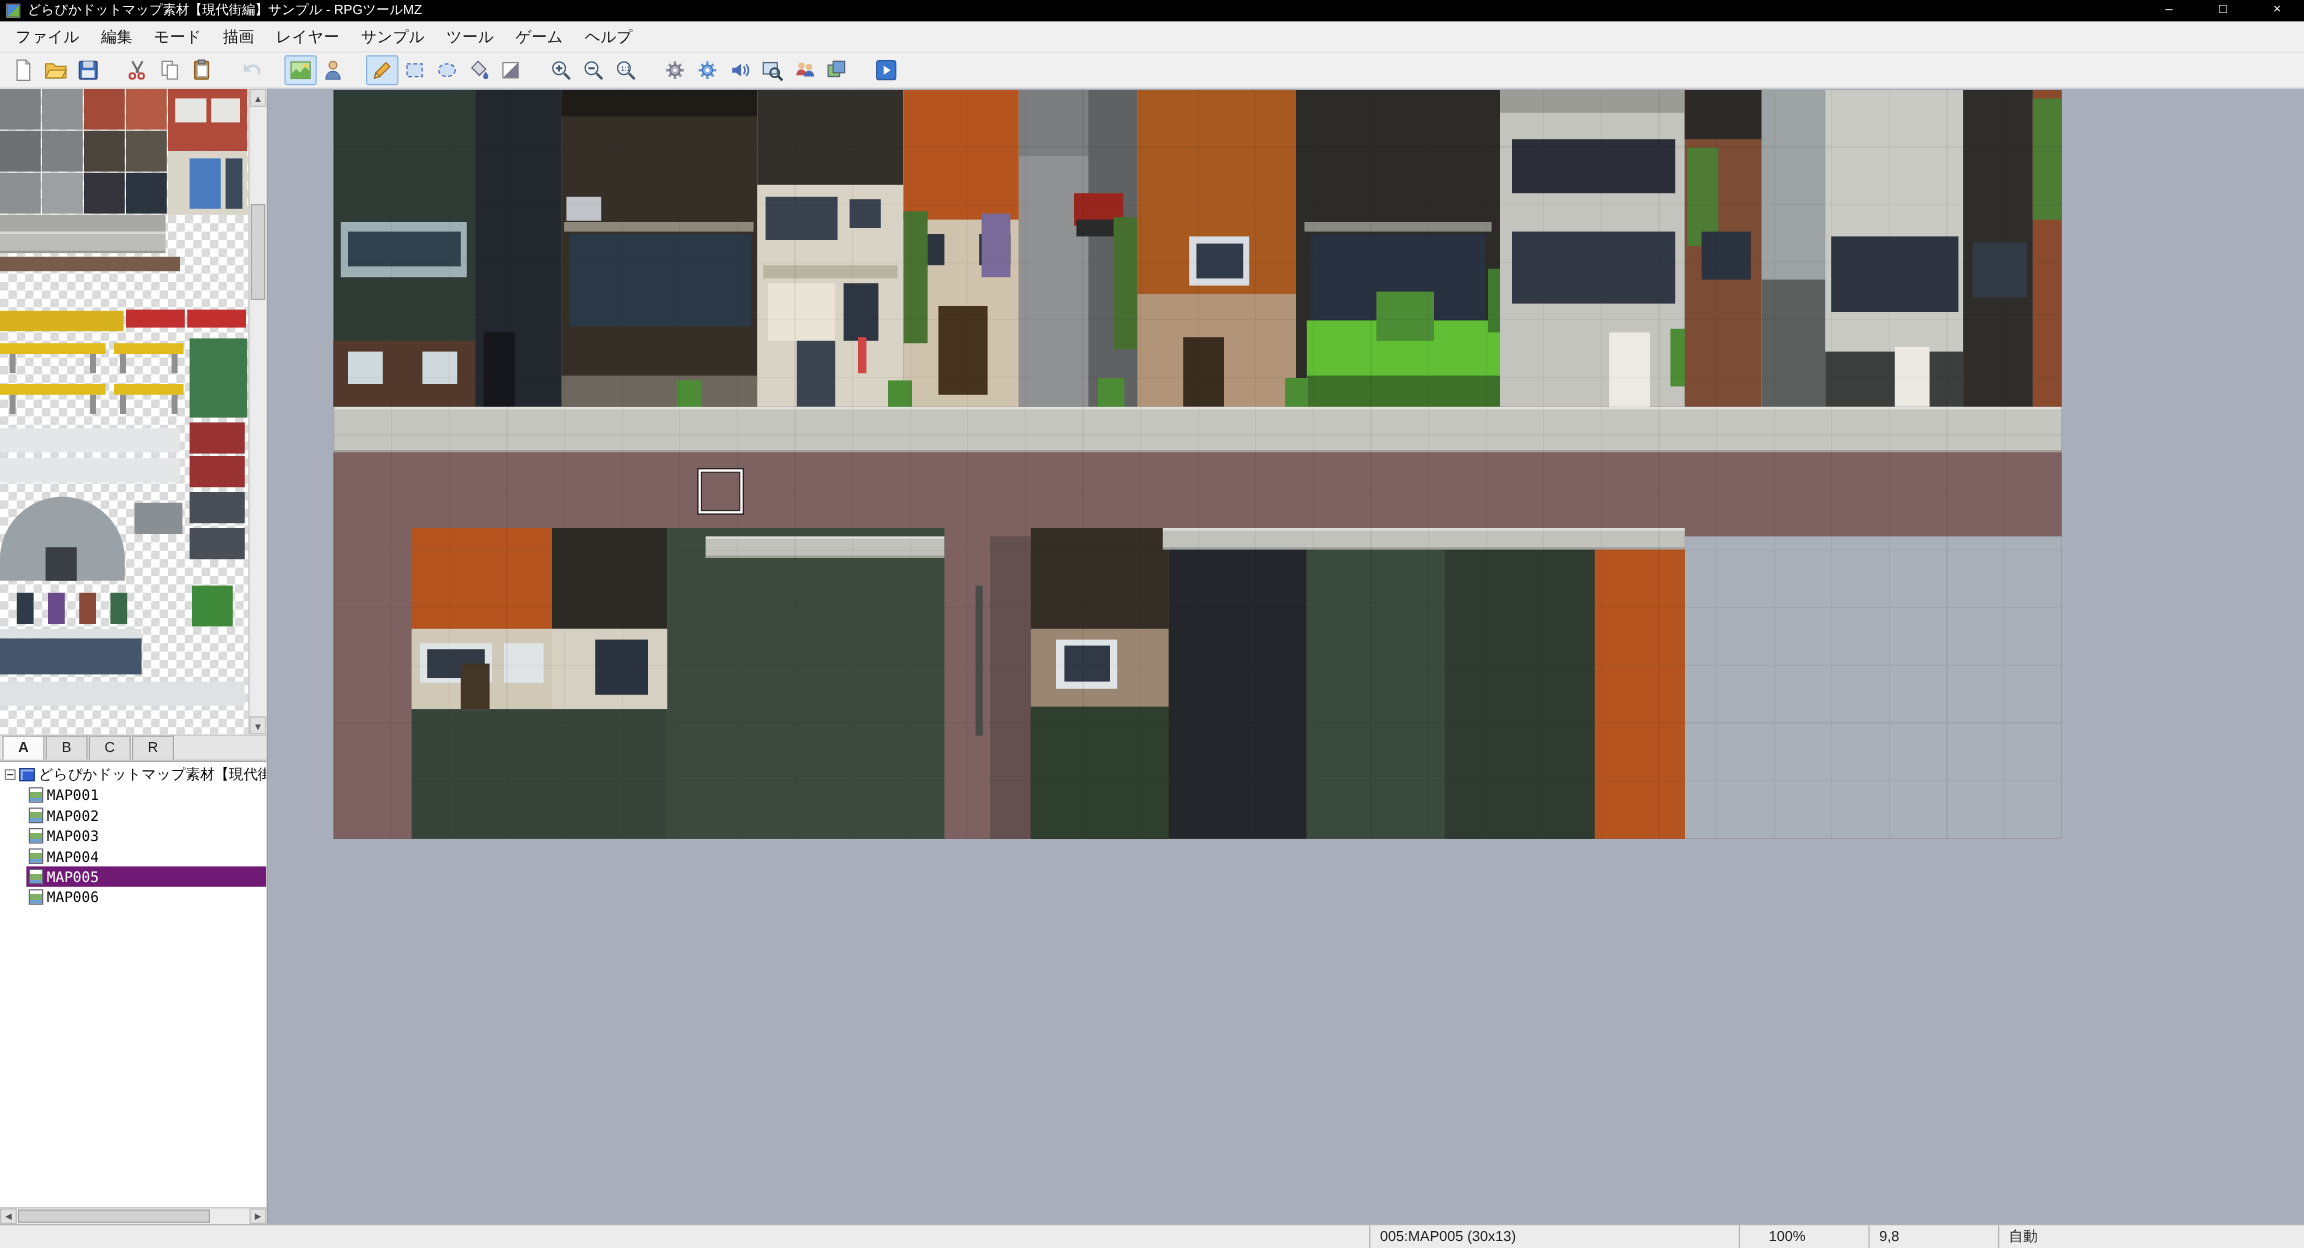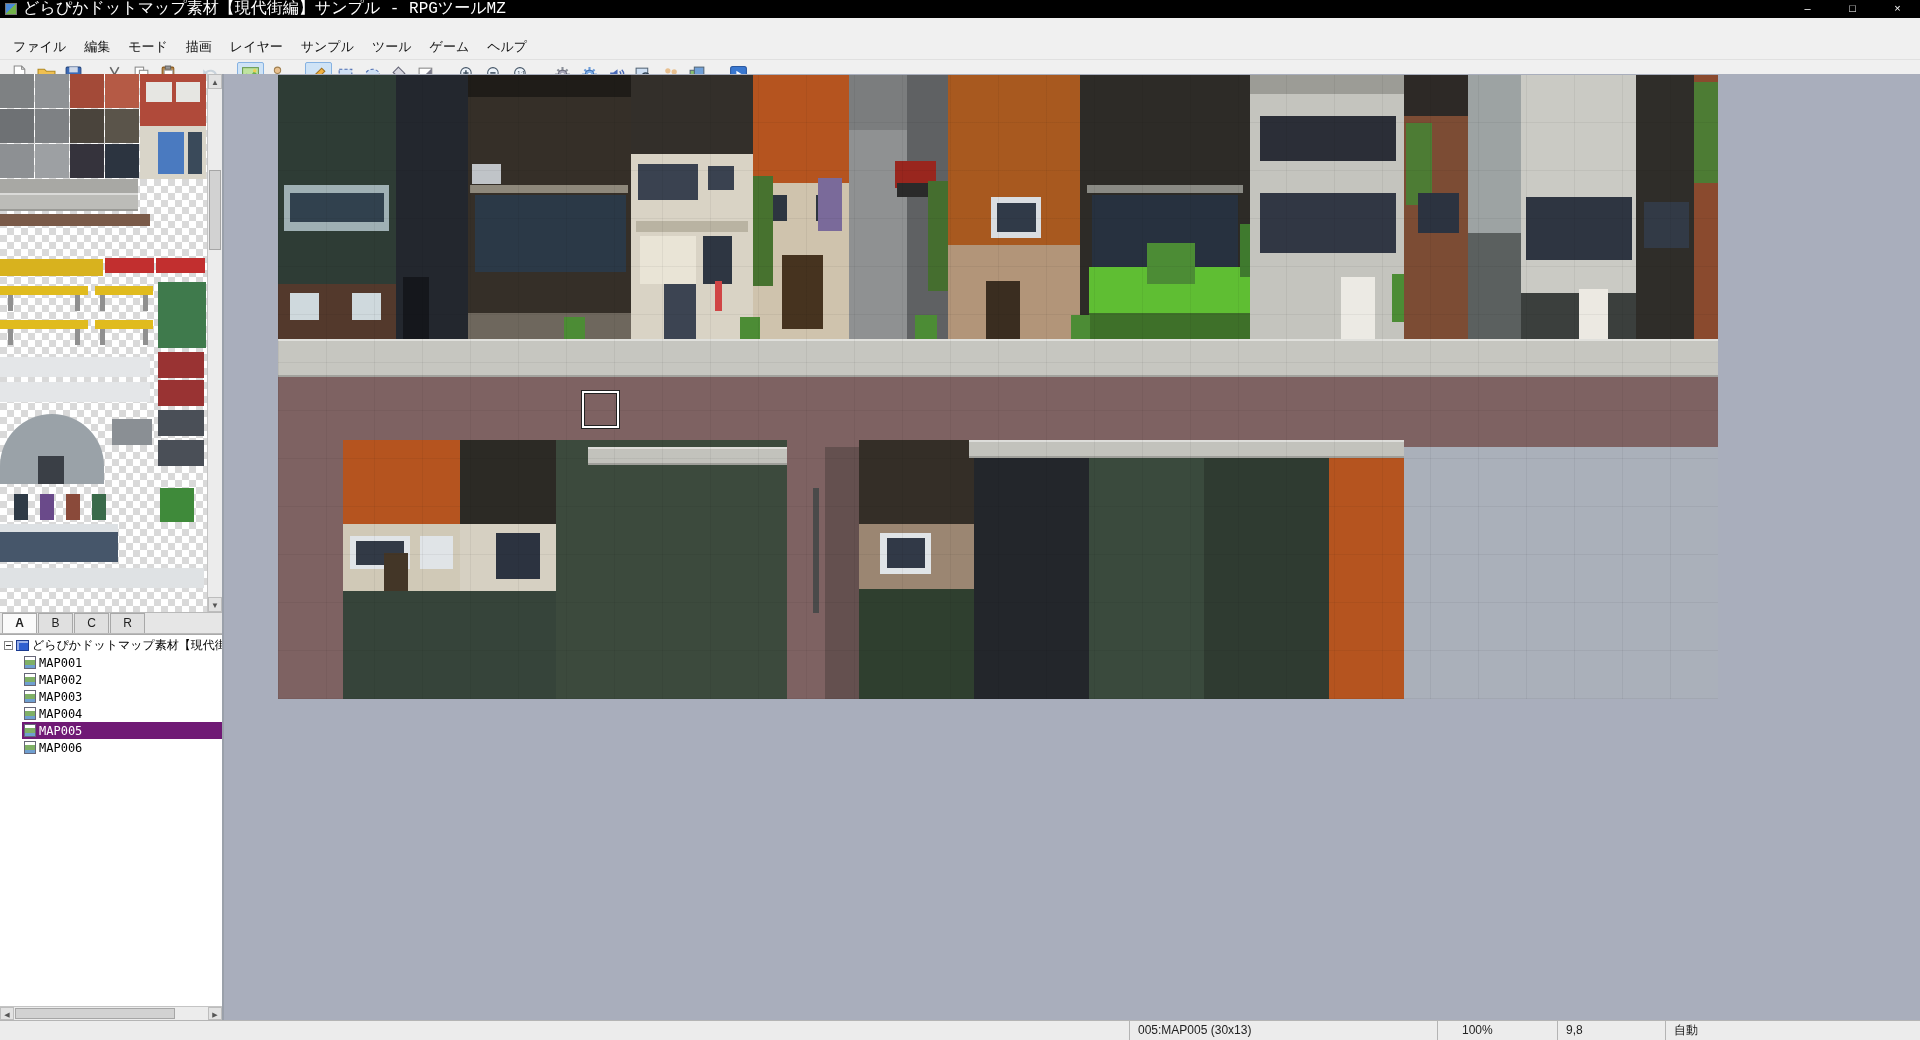--- a/index.html
+++ b/index.html
@@ -3,27 +3,27 @@
 <meta charset="utf-8">
 <style>
   * { margin:0; padding:0; box-sizing:border-box; }
   html,body { width:1920px; height:1040px; overflow:hidden;
     font-family:"Liberation Sans","DejaVu Sans",sans-serif; background:#f0f0f0; }
 
   
   .titlebar { height:18px; background:#000; color:#fff; display:flex; align-items:center; }
   .app-icon { width:12px; height:12px; margin:0 6px 0 5px;
     background:linear-gradient(135deg,#4a8ad8 50%,#72b24a 50%); border:1px solid #777; }
-  .title-text { font-size:16px; line-height:18px; flex:1; white-space:nowrap; overflow:hidden;font-family:Liberation Mono, monospace; }
+  .title-text { font-size:11px; line-height:18px; flex:1; white-space:nowrap; overflow:hidden; }
   .win-controls { display:flex; height:18px; }
   .win-btn { width:45px; height:18px; font-size:11px; line-height:17px; text-align:center; color:#fff; cursor:default; }
 
   
   .menubar { height:26px; background:#f0f0f0; display:flex; align-items:flex-end; padding-left:4px;
-    border-bottom:1px solid #e0e0e0;margin-top:16px; }
+    border-bottom:1px solid #e0e0e0; }
   .menu-item { font-size:13px; padding:0 9px; line-height:25px; color:#111; }
 
   
   .toolbar { height:30px; background:#f0f0f0; display:flex; align-items:center; padding-left:6px;
     border-bottom:1px solid #cfcfcf; }
   .tb-group { display:flex; margin-right:14px; }
   .tb-btn { width:27px; height:25px; display:flex; align-items:center; justify-content:center;
     border:1px solid transparent; border-radius:2px; }
   .tb-btn svg { width:19px; height:19px; display:block; }
   .tb-btn.active { background:#cfe3f6; border-color:#86b2e2; }
@@ -111,21 +111,21 @@
   .t-fence { background-image:repeating-linear-gradient(90deg, #b2b6b8 0 2px, transparent 2px 12px); }
   .t-slats { background-image:repeating-linear-gradient(0deg, rgba(0,0,0,.28) 0 2px, transparent 2px 8px); }
   .t-arch { border-radius:52px 52px 0 0;
     background-image:repeating-linear-gradient(0deg, rgba(255,255,255,.25) 0 2px, transparent 2px 9px); }
 
   
   .statusbar { position:absolute; bottom:0; left:0; right:0; height:20px; background:#ececec;
     border-top:1px solid #b4b4b4; display:flex; font-size:12px; color:#222; align-items:center; }
   .sb-spacer { flex:1; }
   .sb-sec { border-left:1px solid #b4b4b4; height:100%; line-height:19px; padding:0 8px; white-space:nowrap; }
-  .sb-map { width:308px; } .sb-zoom { width:108px;padding-left:24px; } .sb-coords { width:108px;margin-left:12px; } .sb-mode { width:255px; }
+  .sb-map { width:308px; } .sb-zoom { width:108px;padding-left:24px; } .sb-coords { width:108px; } .sb-mode { width:255px; }
 </style>
 </head>
 <body>
 
 <div class="titlebar">
   <div class="app-icon"></div>
   <div class="title-text">どらぴかドットマップ素材【現代街編】サンプル - RPGツールMZ</div>
   <div class="win-controls" id="win-controls">
       <div class="win-btn">–</div>
       <div class="win-btn">□</div>

